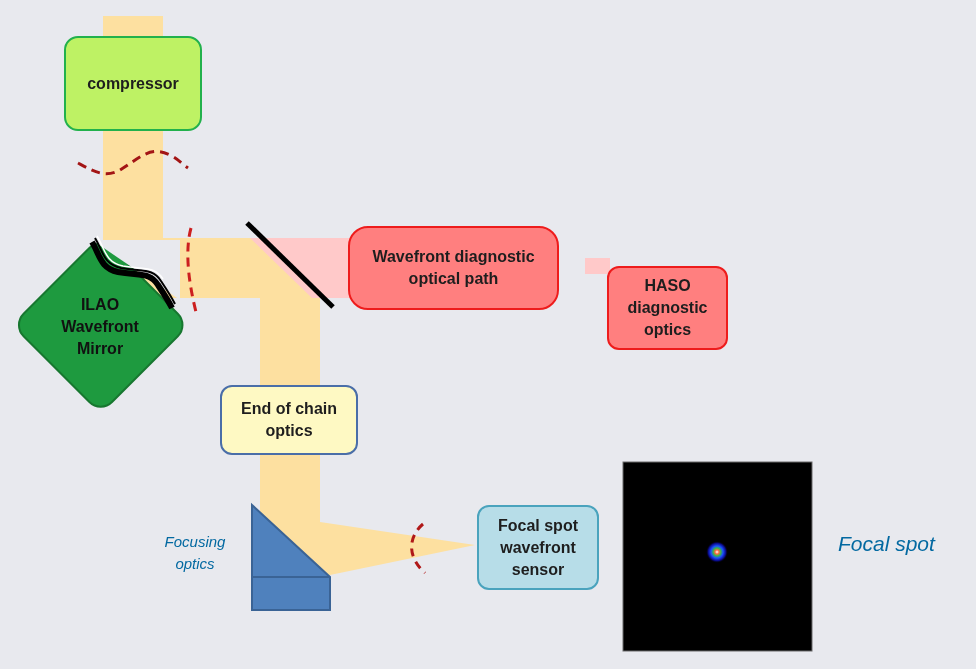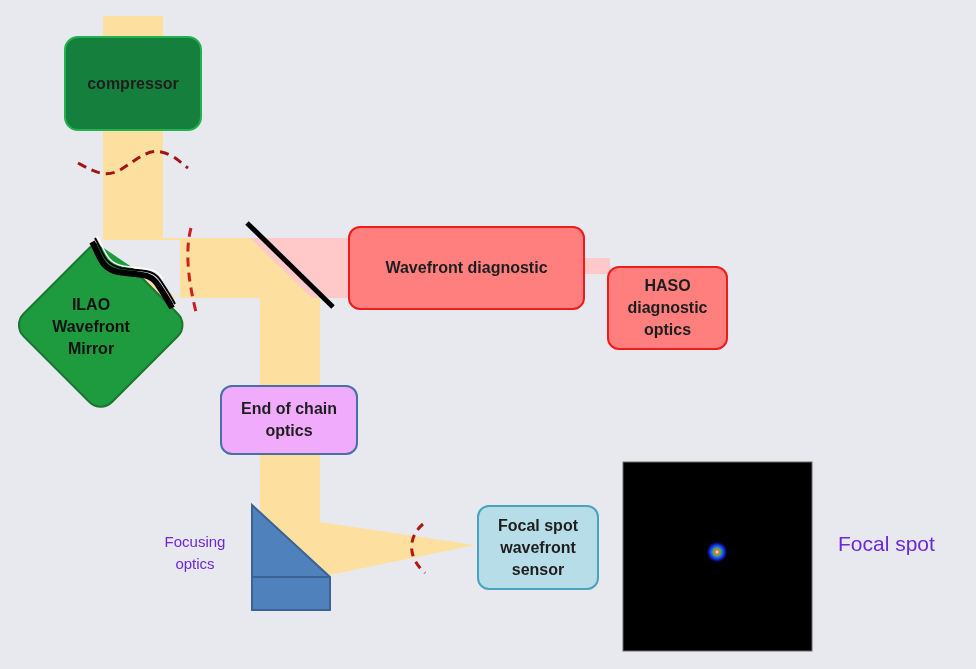--- a/index.html
+++ b/index.html
@@ -2,21 +2,21 @@
 <html><head>
 <meta charset="utf-8">
 <style>
   html, body { margin: 0; padding: 0; }
   body { width: 976px; height: 669px; background: #e8e9ee; position: relative; overflow: hidden;
          font-family: "Liberation Sans", sans-serif; }
   svg.diagram { position: absolute; left: 0; top: 0; }
   .box { position: absolute; display: flex; align-items: center; justify-content: center;
          text-align: center; font-weight: bold; color: #1e1e1e; box-sizing: border-box;
          font-size: 16px; line-height: 22px; }
-  .lbl { position: absolute; color: #6d28d9; }
+  .lbl { position: absolute; color: #0369a1; font-style: italic; }
 </style>
 </head>
 <body>
 
 <svg class="diagram" width="976" height="669" viewBox="0 0 976 669">
 
   <rect x="103" y="16" width="60" height="280" fill="#fde0a0"></rect>
 
   <rect x="103" y="238" width="210" height="60" fill="#fde0a0"></rect>
 
@@ -57,47 +57,48 @@
       <stop offset="80%" stop-color="#0a0a8a"></stop>
       <stop offset="100%" stop-color="#000000" stop-opacity="0"></stop>
     </radialGradient>
   </defs>
   <g>
     <rect x="623" y="462" width="189" height="189" fill="#000" stroke="#6a6a6a" stroke-width="1"></rect>
     <circle cx="717" cy="552" r="11" fill="url(#spotGrad)"></circle>
   </g>
 </svg>
 
-<div class="box" style="left:64px;top:36px;width:138px;height:95px;background:#15803d;border:2.5px solid #22b14c;border-radius:14px;">
+<div class="box" style="left:64px;top:36px;width:138px;height:95px;background:#bef264;border:2.5px solid #22b14c;border-radius:14px;">
   <span>compressor</span>
 </div>
 
-<div class="box" style="left:36px;top:292px;width:110px;height:70px;color:#111;">
+<div class="box" style="left:45px;top:292px;width:110px;height:70px;color:#111;">
   <div>
     <div>ILAO</div>
     <div>Wavefront</div>
     <div>Mirror</div>
   </div>
 </div>
 
-<div class="box" style="left:348px;top:226px;width:237px;height:84px;background:#ff7f7f;border:2.5px solid #ee1c1c;border-radius:12px;">
+<div class="box" style="left:348px;top:226px;width:211px;height:84px;background:#ff7f7f;border:2.5px solid #ee1c1c;border-radius:20px;">
   <div>
     <div>Wavefront diagnostic</div>
+    <div>optical path</div>
   </div>
 </div>
 
 <div class="box" style="left:607px;top:226px;width:121px;height:84px;background:#ff7f7f;border:2.5px solid #ee1c1c;border-radius:12px;margin-top:40px;">
   <div>
     <div>HASO</div>
     <div>diagnostic</div>
     <div>optics</div>
   </div>
 </div>
 
-<div class="box" style="left:220px;top:385px;width:138px;height:70px;background:#f0abfc;border:2px solid #4a6ea8;border-radius:12px;">
+<div class="box" style="left:220px;top:385px;width:138px;height:70px;background:#fef9c3;border:2px solid #4a6ea8;border-radius:12px;">
   <div>
     <div>End of chain</div>
     <div>optics</div>
   </div>
 </div>
 
 <div class="lbl" style="left:150px;top:531px;width:90px;text-align:center;font-size:15px;line-height:22px;">
   <div>Focusing</div>
   <div>optics</div>
 </div>

